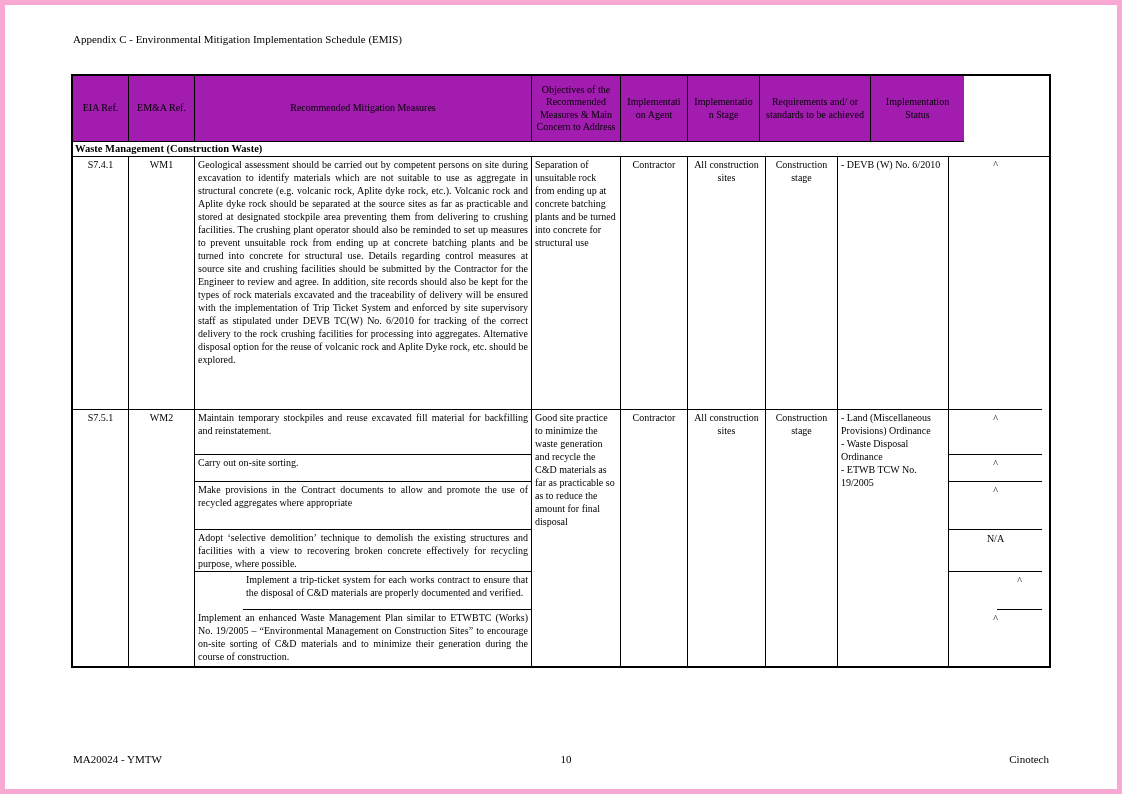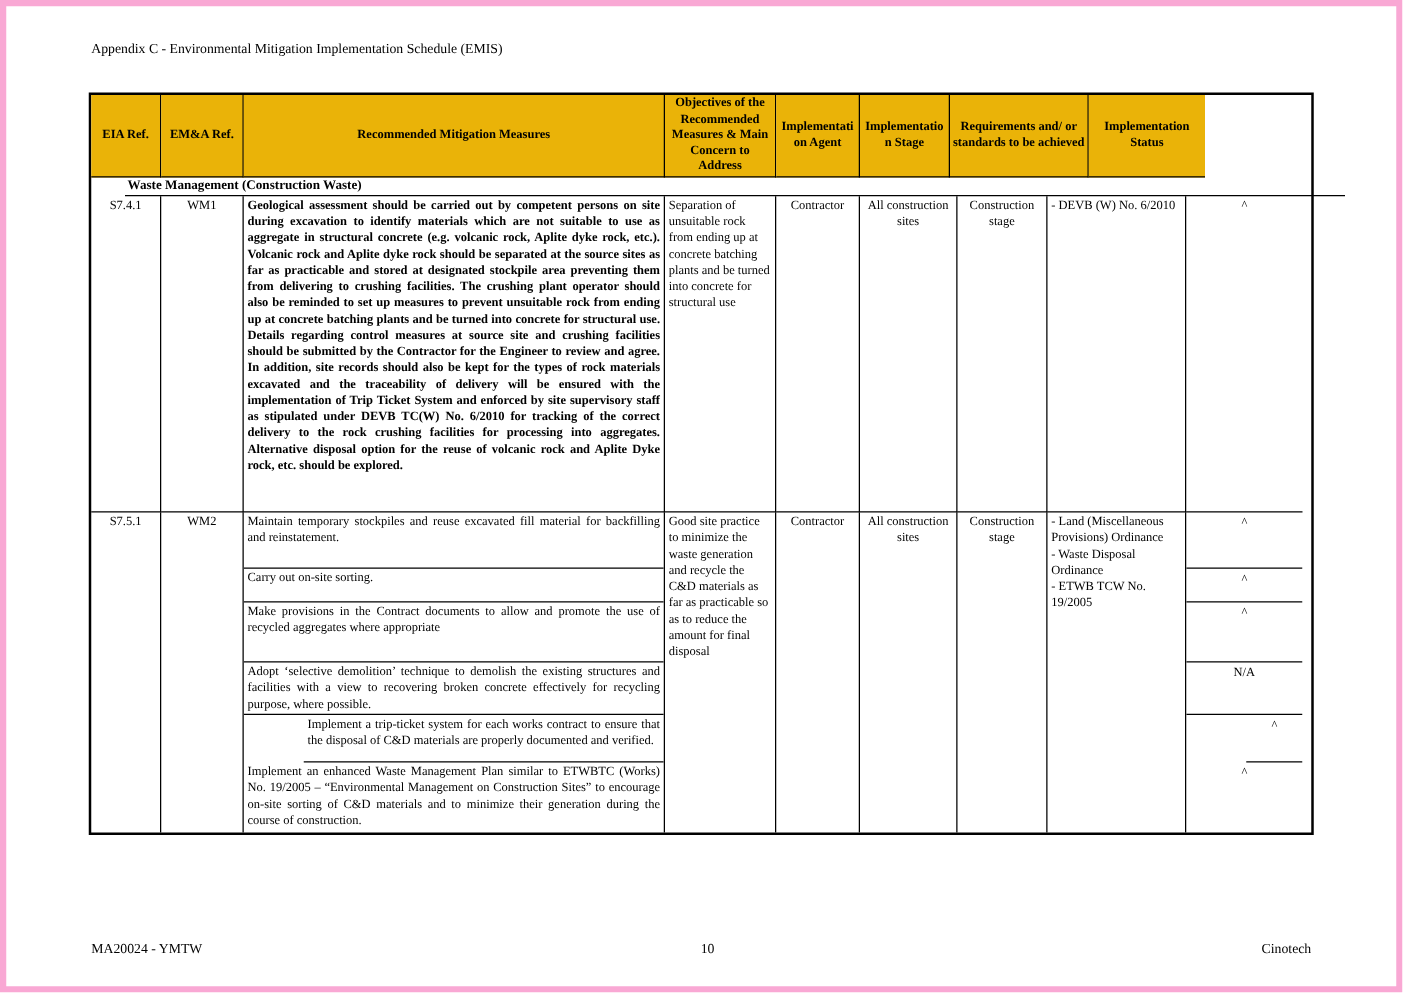--- a/index.html
+++ b/index.html
@@ -42,54 +42,54 @@
   .c3 { width: 337px; }
   .c4 { width: 89px; }
   .c5 { width: 67px; }
   .c6 { width: 78px; }
   .c7 { width: 72px; }
   .c8 { width: 111px; }
   .c9 { width: 93px; }
 
   .thead { height: 66px; }
   .hcell {
-    background: #eab308;
-    font-weight: bold;
+    background: #a21caf;
+    font-weight: normal;
     font-size: 10px;
     line-height: 12.5px;
     text-align: center;
     display: flex;
     align-items: center;
     justify-content: center;
     white-space: pre-line;
     padding: 1px 2px;
   }
 
-  .section-row { height: 15px; padding-left: 27px; }
+  .section-row { height: 15px; }
   .section-cell {
     box-sizing: border-box;
     width: 976px;
     border-bottom: 1px solid #000;
     font-weight: bold;
     font-size: 10.5px;
     line-height: 13px;
     padding: 0 2px;
     overflow: hidden;
   }
 
   .row1 { height: 253px; }
   .row2 { height: 256px; }
   .body-row .cell { padding: 1px 3px; }
   .ctr { text-align: center; padding-top: 2px; }
   .obj { text-align: left; padding-top: 2px; }
   .req { padding-top: 2px; }
   .statcell { text-align: center; padding-top: 2px; }
 
   .m-title { text-decoration: underline; }
-  .m-body { text-align: justify; font-weight: bold; }
+  .m-body { text-align: justify; }
   .m-item { text-align: justify; }
 
   .segcol { padding: 0 !important; }
   .m-seg, .s-seg {
     box-sizing: border-box;
     border-bottom: 1px solid #000;
     overflow: hidden;
   }
   .m-seg { padding: 1px 3px; }
   .s-seg { padding: 2px 0; text-align: center; }

